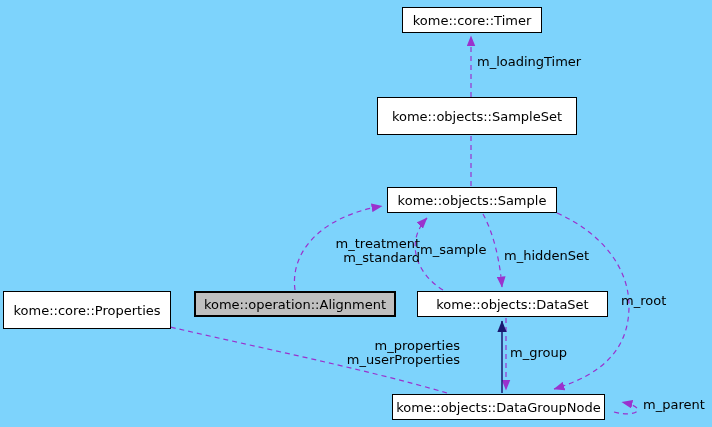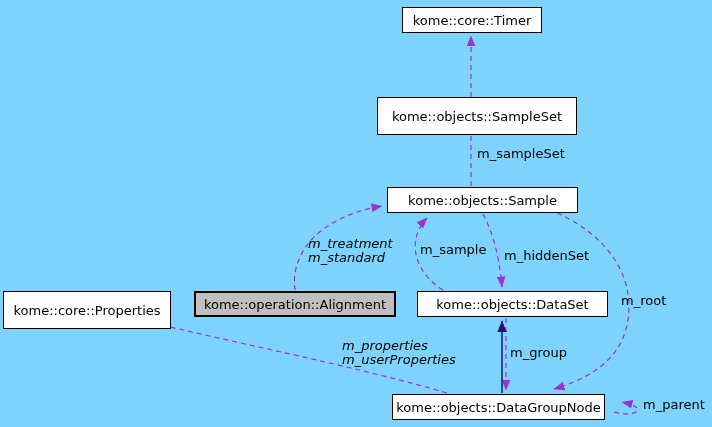--- a/index.html
+++ b/index.html
@@ -26,21 +26,21 @@
   .node.focus{
     background:#bfbfbf;
     border:2px solid #000000;
     cursor:default;
   }
   .edge-label{
     position:absolute;
     font-size:13px;line-height:14px;
     white-space:nowrap;
   }
-  .edge-label.center{text-align:left;font-style:italic;}
+  .edge-label.center{text-align:right;}
 </style>
 </head>
 <body>
 
 <div class="diagram">
 
   <svg class="edges" width="712" height="427" viewBox="0 0 712 427" xmlns="http://www.w3.org/2000/svg">
     <defs>
       <marker id="ap" viewBox="0 0 10 8" refX="9.5" refY="4" markerWidth="11" markerHeight="9" markerUnits="userSpaceOnUse" orient="auto">
         <path d="M0,0 L10,4 L0,8 Z" fill="#9a32cd"></path>
@@ -59,32 +59,32 @@
     <path class="edge-usage" d="M506,318 L506,390" marker-end="url(#ap)"></path>
     <path class="edge-inherit" d="M502,393 L502,321" marker-end="url(#an)"></path>
     <path class="edge-usage" d="M447,393 C362,368 232,342 140,320" marker-end="url(#ap)"></path>
     <path class="edge-usage" d="M614,412 C636,418 650,408 622,402" marker-end="url(#ap)"></path>
   </svg>
 
   <div class="node" style="left:402px;top:7px;width:140px;height:26px">kome::core::Timer</div>
 
   <div class="node" style="left:377px;top:97px;width:200px;height:38px">kome::objects::SampleSet</div>
 
-  <div class="node" style="left:387px;top:187px;width:191px;height:26px">kome::objects::Sample</div>
+  <div class="node" style="left:387px;top:187px;width:170px;height:26px">kome::objects::Sample</div>
 
   <div class="node" style="left:3px;top:291px;width:168px;height:38px">kome::core::Properties</div>
 
   <div class="node focus" style="left:194px;top:291px;width:202px;height:26px">kome::operation::Alignment</div>
 
   <div class="node" style="left:417px;top:291px;width:191px;height:26px">kome::objects::DataSet</div>
 
   <div class="node" style="left:392px;top:394px;width:213px;height:26px">kome::objects::DataGroupNode</div>
 
+  <div class="edge-label" style="left:477px;top:55px">m_loadingTimer</div>
 
-  <div class="edge-label" style="left:477px;top:147px">m_sampleSet</div>
 
   <div class="edge-label center" style="left:308px;top:237px;width:112px">
     <div>m_treatment</div>
     <div>m_standard</div>
   </div>
 
   <div class="edge-label" style="left:420px;top:243px">m_sample</div>
 
   <div class="edge-label" style="left:504px;top:249px">m_hiddenSet</div>
 

